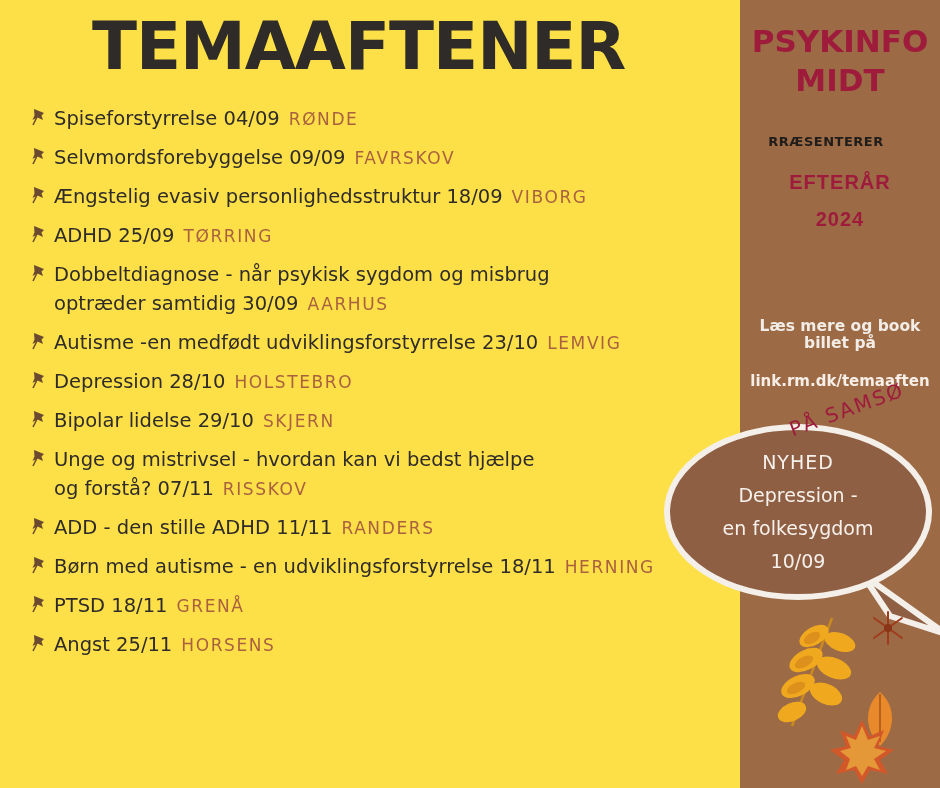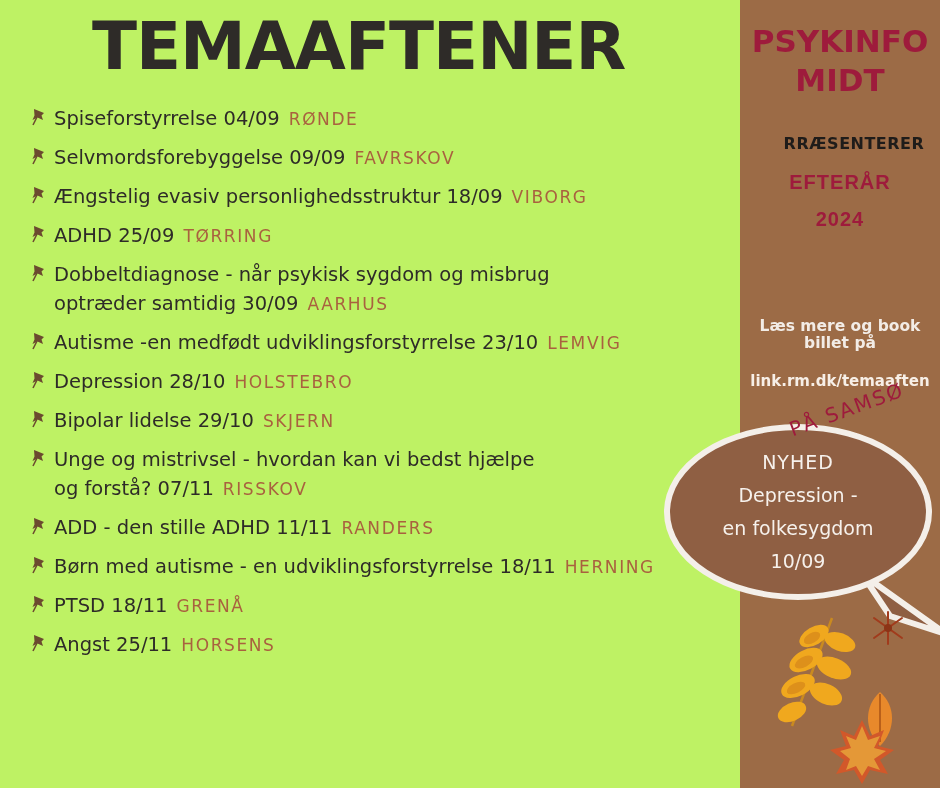--- a/index.html
+++ b/index.html
@@ -20,21 +20,21 @@
     background: #ece7e1;
     overflow: hidden;
   }
   
   .left {
     position: absolute;
     left: 0;
     top: 0;
     width: 740px;
     height: 788px;
-    background: #bef264;
+    background: #fde047;
   }
   .title {
     position: absolute;
     left: 92px;
     top: 8px;
     font-family: "DejaVu Sans", sans-serif;
     font-weight: bold;
     font-size: 66px;
     letter-spacing: -1px;
     color: #2e2b28;
@@ -98,24 +98,23 @@
     letter-spacing: 0px;
   }
   .presents {
     position: absolute;
     top: 134px;
     left: 0;
     width: 172px;
     text-align: center;
     font-family: "DejaVu Sans", sans-serif;
     font-weight: bold;
-    font-size: 16px;
+    font-size: 13px;
     color: #1f1c1a;
     letter-spacing: 0.5px;
-    padding-left: 28px;
   }
   .season {
     position: absolute;
     top: 164px;
     left: 0;
     width: 200px;
     text-align: center;
     font-family: Liberation Sans, sans-serif;
     font-weight: bold;
     font-size: 20px;

